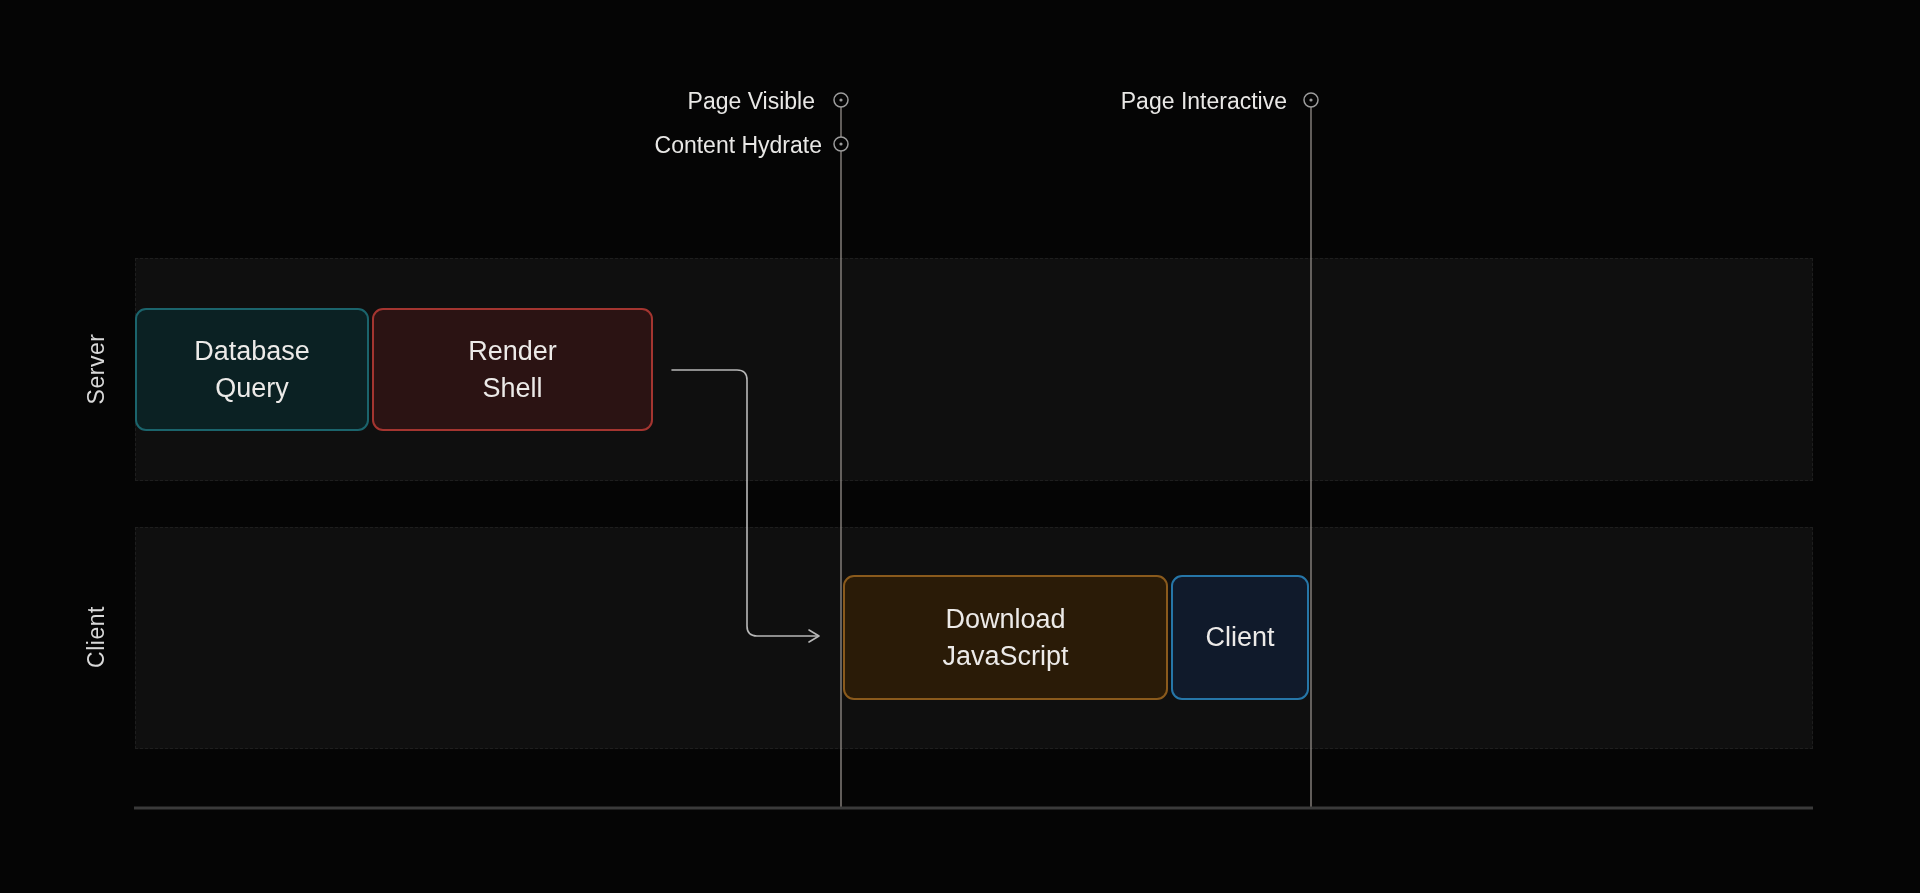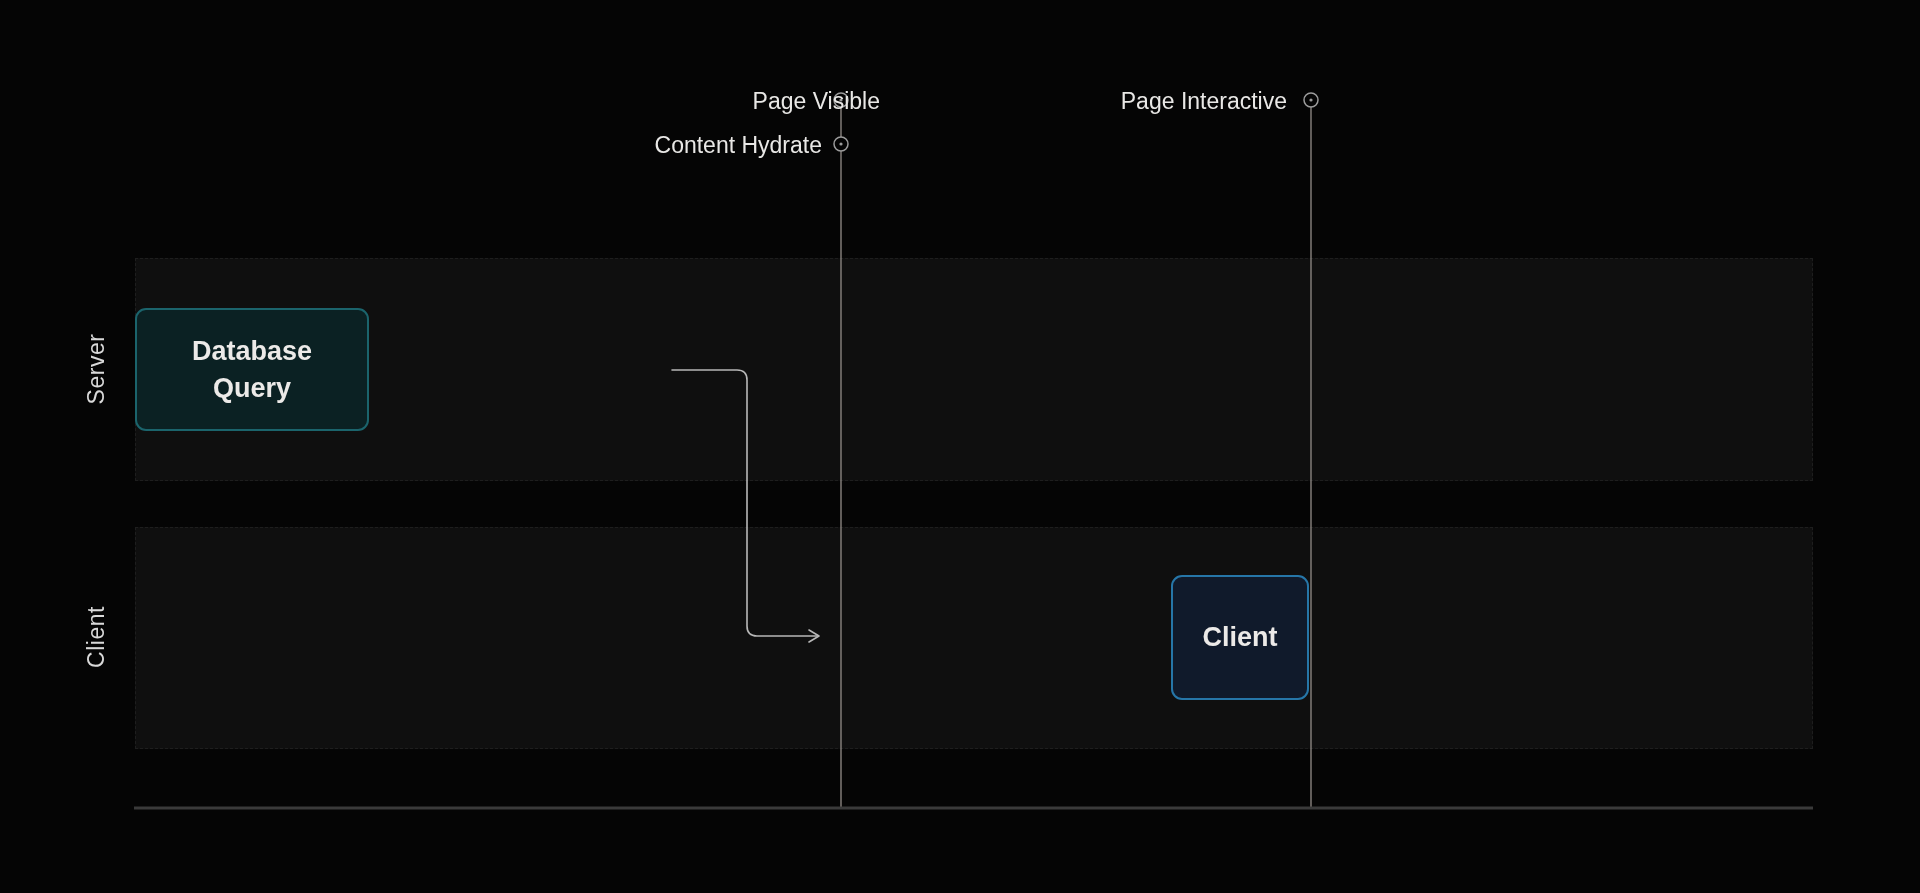--- a/index.html
+++ b/index.html
@@ -50,37 +50,36 @@
     border: 2px solid #444;
     display: flex;
     align-items: center;
     justify-content: center;
     text-align: center;
     color: #eceae8;
     font-size: 27px;
     line-height: 37px;
     white-space: pre-line;
     z-index: 2;
-    font-weight: bold;
   }
   .block-db-query      { left: 135px;  top: 308px; width: 234px; height: 123px; }
   .block-render-shell  { left: 372px;  top: 308px; width: 281px; height: 123px; }
   .block-download-js   { left: 843px;  top: 575px; width: 325px; height: 125px; }
   .block-hydrate       { left: 1171px; top: 575px; width: 138px; height: 125px; }
 
   .milestone-label {
     position: absolute;
     color: #e9e8e6;
     font-size: 23px;
     line-height: 30px;
     white-space: nowrap;
     text-align: right;
     z-index: 3;
   }
-  .ml-page-visible     { right: 1040px; top: 86px; margin-left: 31px;  }
+  .ml-page-visible     { right: 1105px; top: 86px; margin-left: 31px;  }
   .ml-content-visible  { right: 1098px; top: 130px; }
   .ml-page-interactive { right: 633px;  top: 86px; margin-left: 36px;  }
 </style>
 </head>
 <body>
 
 <div class="canvas">
 
   <div class="lane lane-server" style="background-color: rgb(15, 15, 15);"></div>
   <div class="lane lane-client" style="background-color: rgb(15, 15, 15);"></div>
@@ -111,20 +110,28 @@
       <path d="M 809 630 L 819 636 L 809 642"></path>
     </g>
 
     <line x1="134" y1="808" x2="1813" y2="808" stroke-width="3" style="stroke: rgb(58, 58, 58);"></line>
   </svg>
 
   <div class="block block-db-query" style="border-color: rgb(27, 100, 108); background-color: rgb(11, 33, 35);">
     <span>Database
 Query</span>
   </div>
+  <div class="block block-render-shell" style="border-color: rgb(164, 53, 48); background-color: rgb(43, 19, 19);">
+    <span>Render
+Shell</span>
+  </div>
+  <div class="block block-download-js" style="border-color: rgb(138, 90, 28); background-color: rgb(42, 27, 7);">
+    <span>Download
+JavaScript</span>
+  </div>
   <div class="block block-hydrate" style="border-color: rgb(38, 118, 168); background-color: rgb(16, 26, 43);">
     <span>Client</span>
   </div>
 
   <div class="milestone-label ml-page-visible">Page Visible</div>
   <div class="milestone-label ml-content-visible">Content Hydrate</div>
   <div class="milestone-label ml-page-interactive">Page Interactive</div>
 
 </div>
 

